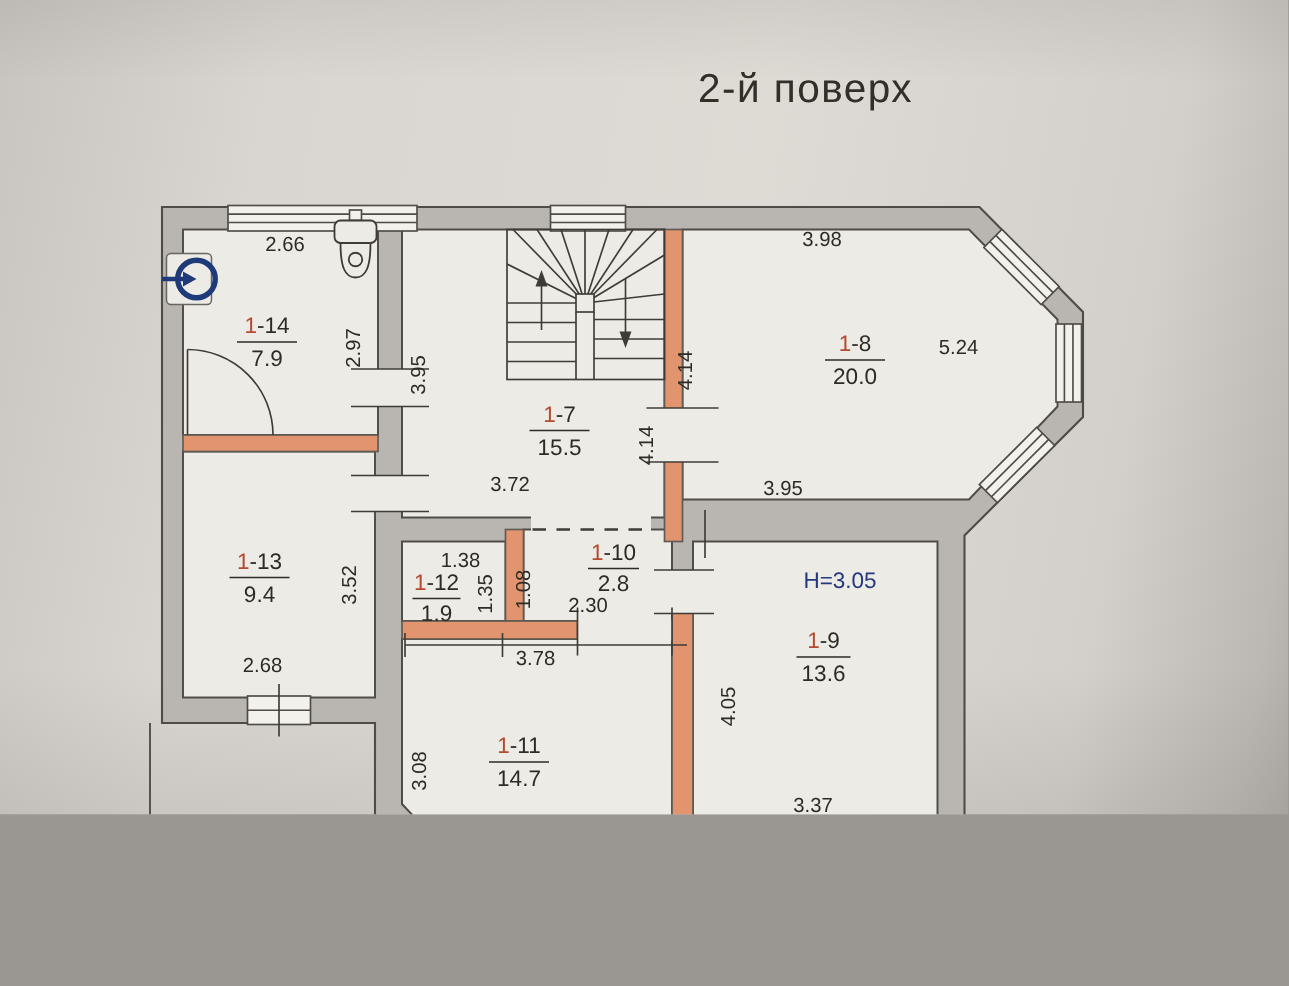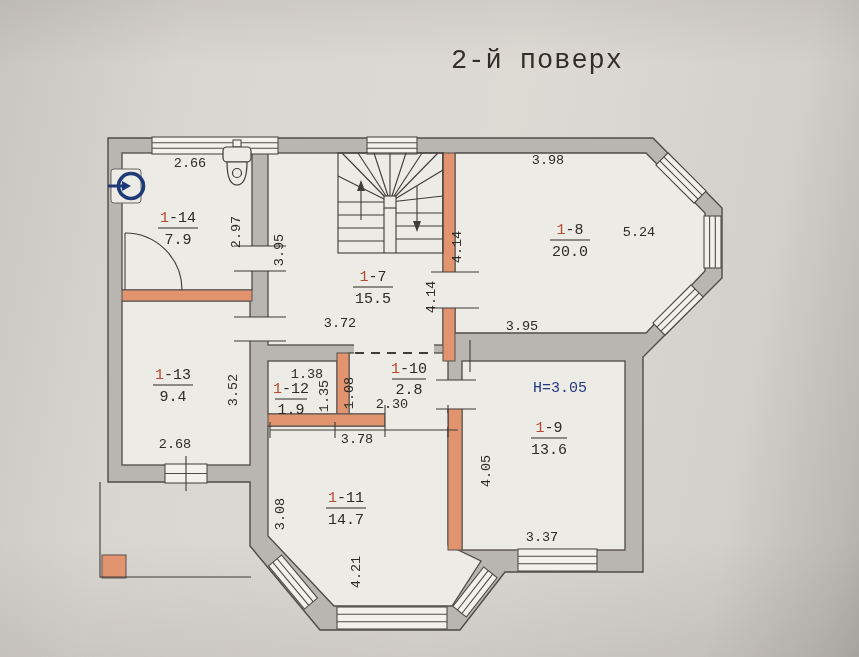--- a/index.html
+++ b/index.html
@@ -1,21 +1,21 @@
 <!DOCTYPE html>
 <html><head>
 <meta charset="utf-8">
 <style>
   html,body{margin:0;padding:0;background:#9a9692;}
   .photo{
-    position:relative;width:859px;height:657px;overflow:hidden;
+    position:relative;width:859px;height:543px;overflow:hidden;
     background:
       linear-gradient(180deg, rgba(110,105,100,0.12), rgba(110,105,100,0) 10%, rgba(110,105,100,0) 82%, rgba(110,105,100,0.14)),
       linear-gradient(100deg,#c8c4c0 0%, #d9d5d0 20%, #dedad4 55%, #d3cfca 84%, #bcb8b4 96%, #b0aca8 100%);
-    font-family:Liberation Mono, monospace;
+    font-family:Liberation Sans, sans-serif;
     text-align:center;
   }
   svg{position:absolute;inset:0;display:block;}
   text{fill:#2e2a25;}
   .dim{font-size:13.5px;}
   .rnum,.rarea{font-size:15px;}
   .rp{fill:#b44a30;}
   .hnote{font-size:15px;fill:#24397e;}
   .title{font-size:27px;fill:#332e28;letter-spacing:1px;}
   .wall{fill:#b9b5b0;stroke:#4f4b46;stroke-width:1.4;}

